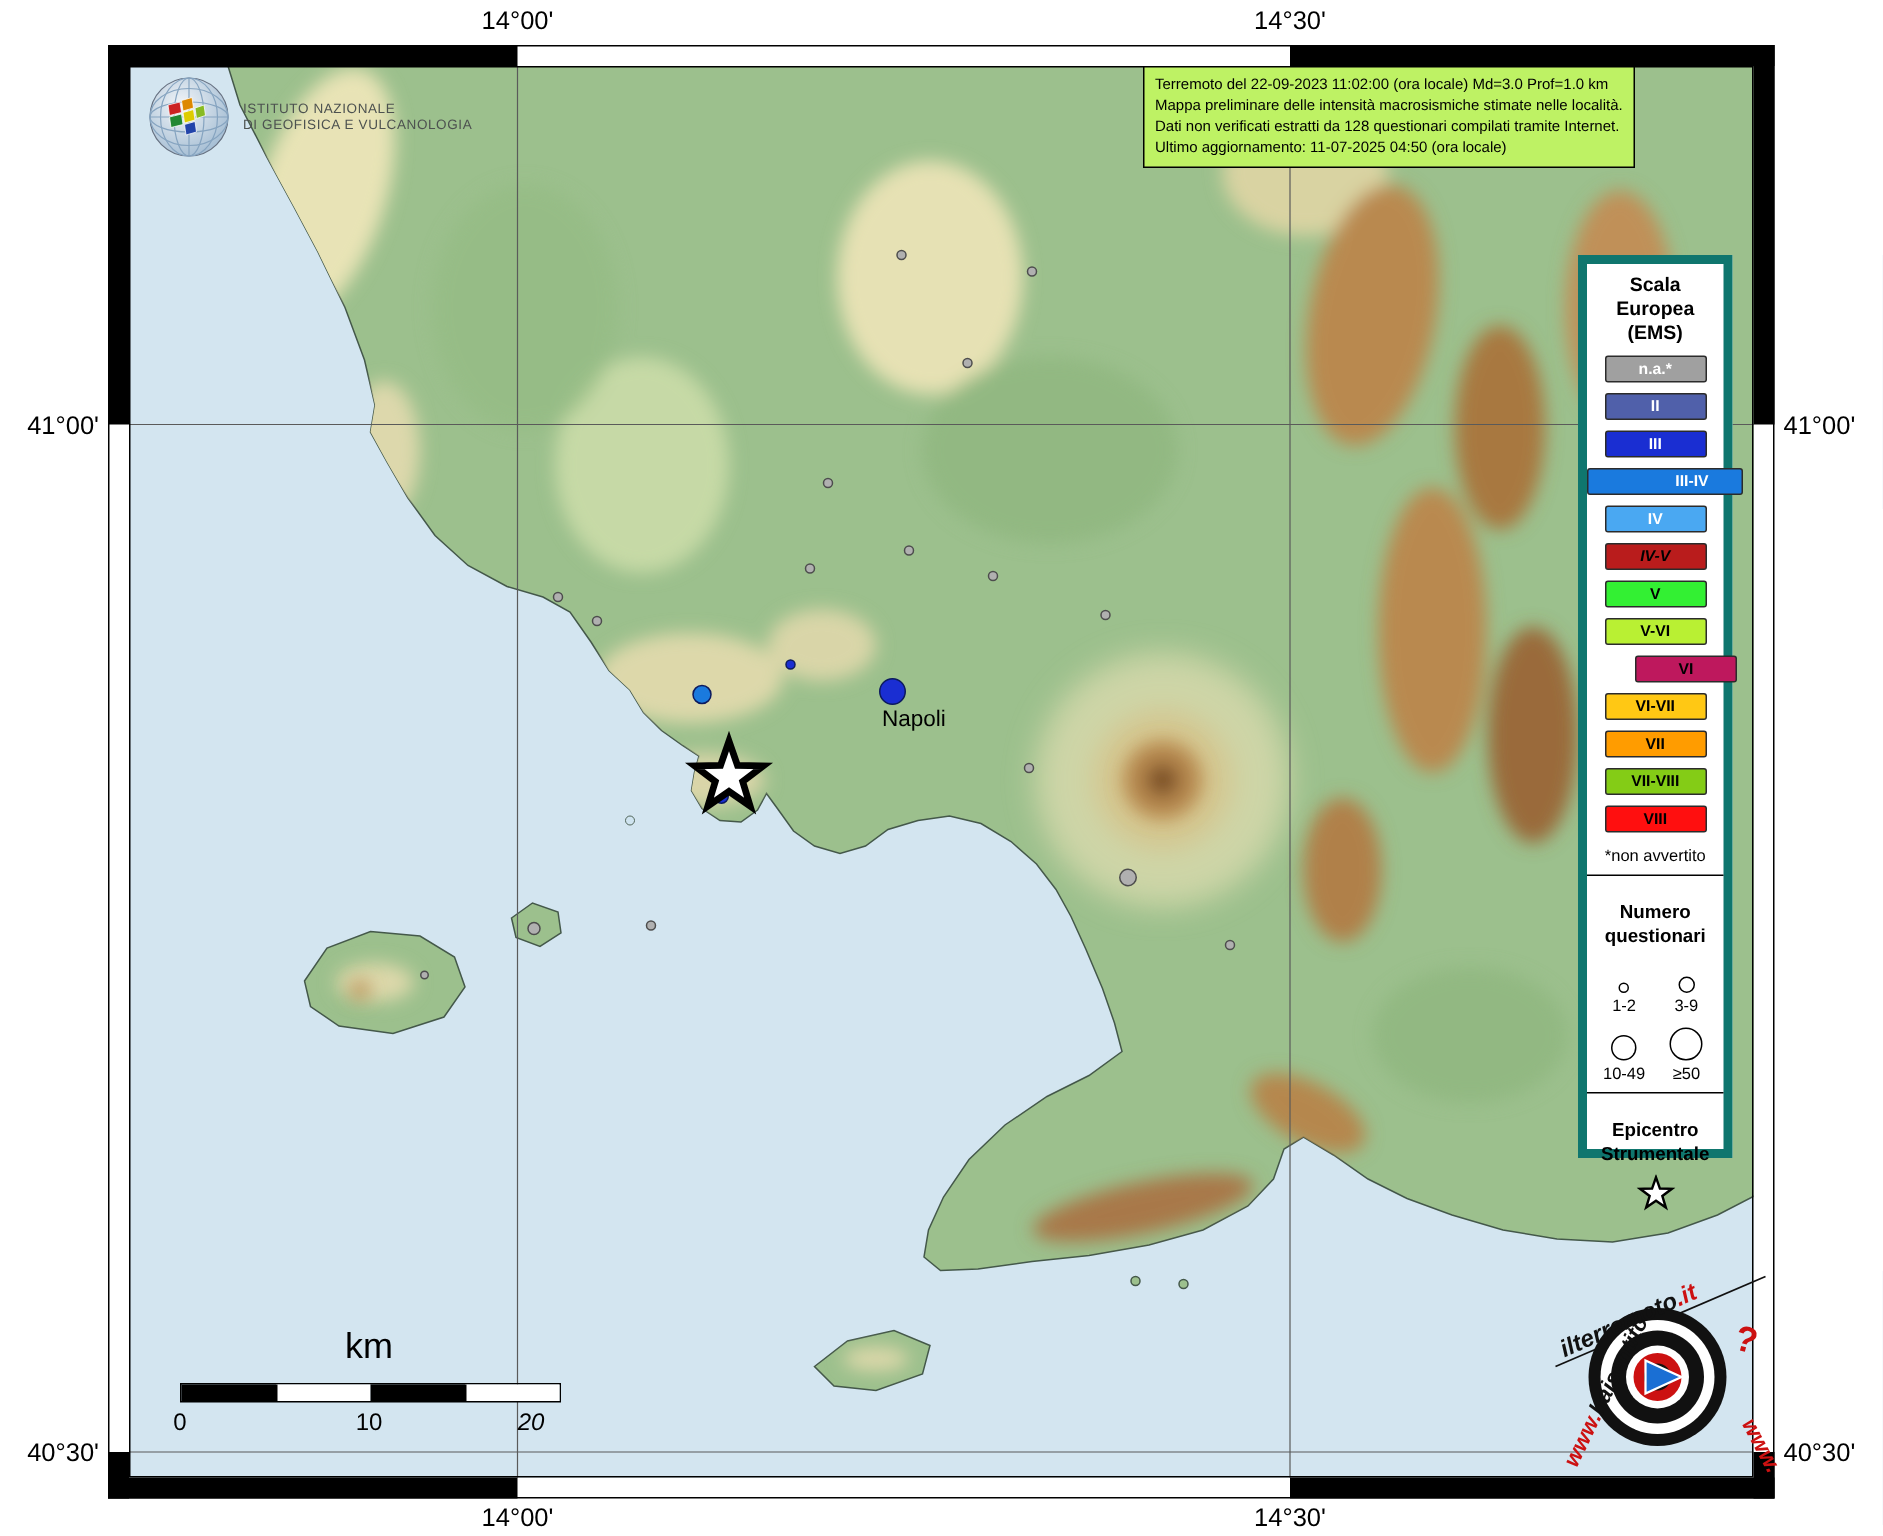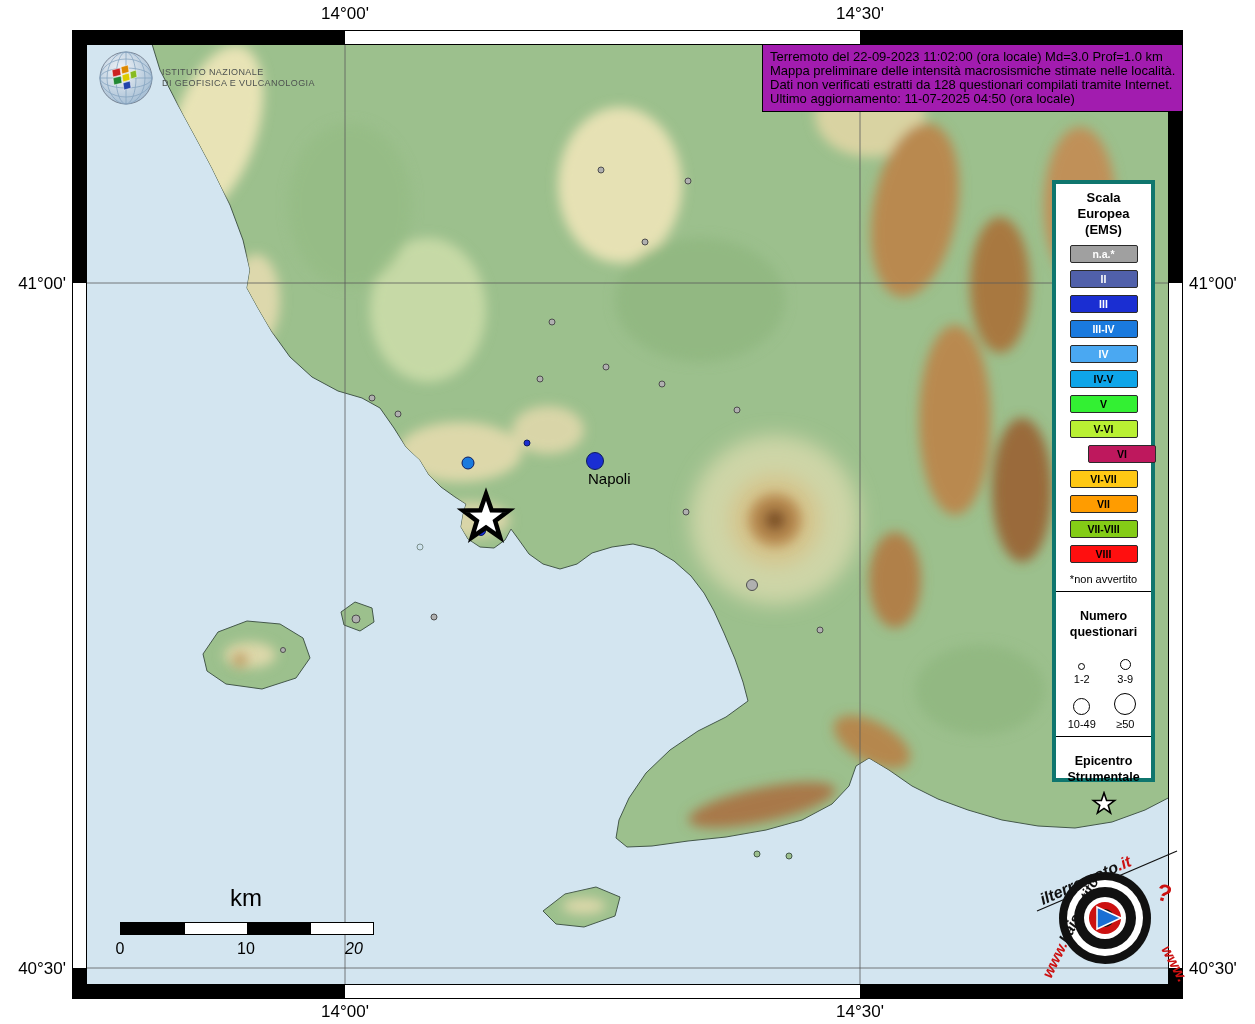--- a/index.html
+++ b/index.html
@@ -1,27 +1,27 @@
 <!DOCTYPE html>
 <html><head>
 <meta charset="utf-8">
 <style>
   html,body{margin:0;padding:0;background:#fff;}
   .page{position:relative;width:1255px;height:1024px;background:#ffffff;
         font-family:"Liberation Sans",sans-serif;overflow:hidden;}
   .coord{position:absolute;font-size:17px;color:#000;}
   
-  .infobox{position:absolute;left:762px;top:44px;background:#a21caf;border:1px solid #000;
-           padding:5px 7px;font-size:13px;line-height:14px;color:#000;white-space:nowrap;}
+  .infobox{position:absolute;left:762px;top:44px;background:#bef264;border:1px solid #000;
+           padding:5px 7px;font-size:10px;line-height:14px;color:#000;white-space:nowrap;}
   
   .ingv{position:absolute;left:98px;top:50px;display:flex;align-items:center;gap:8px;}
   .ingv-text{font-size:9px;line-height:11px;color:#4d5250;letter-spacing:.4px;}
   
-  .legend{position:absolute;left:1052px;top:180px;width:103px;height:602px;background:#fff;
-          border:4px solid #0f766e;box-sizing:border-box;text-align:center;padding-top:6px;}
+  .legend{position:absolute;left:1052px;top:170px;width:103px;height:602px;background:#fff;
+          border:6px solid #0f766e;box-sizing:border-box;text-align:center;padding-top:6px;}
   .ltitle{font-size:13px;font-weight:bold;line-height:16px;color:#000;}
   .chip{width:66px;height:16px;line-height:16px;margin:7px auto 0;font-weight:bold;font-size:10.5px;
         border:1px solid #2b2b2b;border-radius:2px;}
   .lfoot{font-size:11px;margin:10px 0 6px;color:#000;}
   .lsep{border-top:1px solid #000;margin:0;}
   .lsub{font-size:12.5px;font-weight:bold;line-height:16px;margin-top:16px;color:#000;}
   .qgrid{display:grid;grid-template-columns:1fr 1fr;padding:4px 4px 6px;row-gap:4px;}
   .qcw{height:26px;display:flex;align-items:flex-end;justify-content:center;}
   .qcircle{border:1.5px solid #000;border-radius:50%;background:#fff;box-sizing:border-box;}
   .qlabel{font-size:11px;margin-top:3px;color:#000;}
@@ -212,23 +212,23 @@
 
   <div class="legend">
     <div class="ltitle">Scala</div>
     <div class="ltitle">Europea</div>
     <div class="ltitle">(EMS)</div>
 
     <div>
         <div class="chip" style="background: rgb(160, 160, 160); color: rgb(255, 255, 255);">n.a.*</div>
         <div class="chip" style="background: rgb(80, 96, 170); color: rgb(255, 255, 255);">II</div>
         <div class="chip" style="background: rgb(26, 46, 210); color: rgb(255, 255, 255);">III</div>
-        <div class="chip" style="background: rgb(26, 122, 222); color: rgb(255, 255, 255);">III-IV</div>
+        <div class="chip" style="background: rgb(26, 122, 222); color: rgb(255, 255, 255); padding-left: 36px;">III-IV</div>
         <div class="chip" style="background: rgb(74, 168, 242); color: rgb(255, 255, 255);">IV</div>
-        <div class="chip" style="background: #0ea5e9; color: rgb(0, 0, 0);">IV-V</div>
+        <div class="chip" style="background: #b91c1c; color: rgb(0, 0, 0); font-style: italic;">IV-V</div>
         <div class="chip" style="background: rgb(51, 240, 51); color: rgb(0, 0, 0);">V</div>
         <div class="chip" style="background: rgb(185, 240, 51); color: rgb(0, 0, 0);">V-VI</div>
         <div class="chip" style="background: #be185d; color: rgb(0, 0, 0); margin-left: 32px;">VI</div>
         <div class="chip" style="background: rgb(255, 200, 20); color: rgb(0, 0, 0);">VI-VII</div>
         <div class="chip" style="background: rgb(255, 156, 0); color: rgb(0, 0, 0);">VII</div>
         <div class="chip" style="background: #84cc16; color: rgb(0, 0, 0);">VII-VIII</div>
         <div class="chip" style="background: rgb(255, 15, 15); color: rgb(0, 0, 0);">VIII</div>
       </div>
 
     <div class="lfoot">*non avvertito</div>

